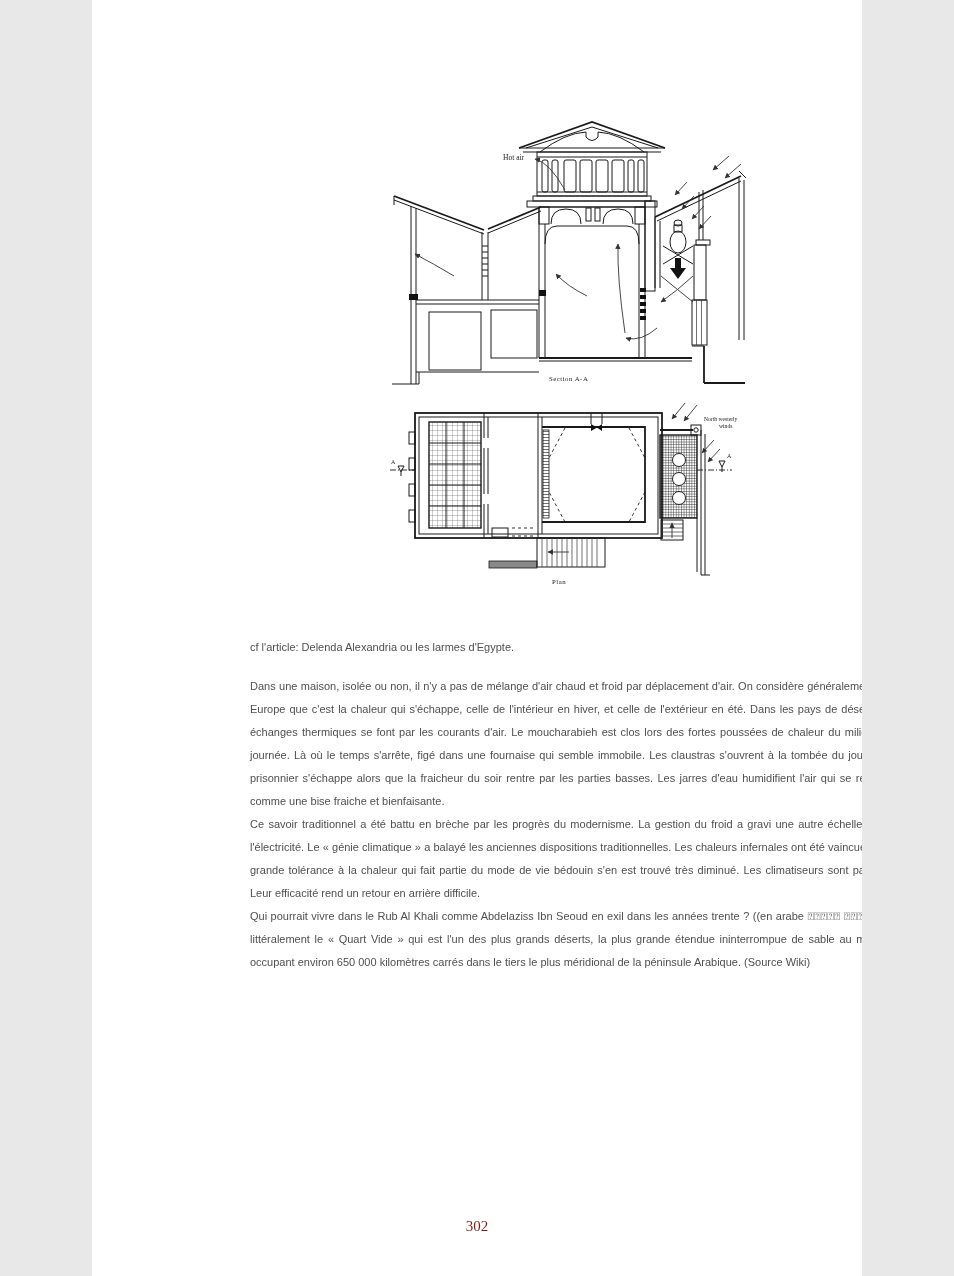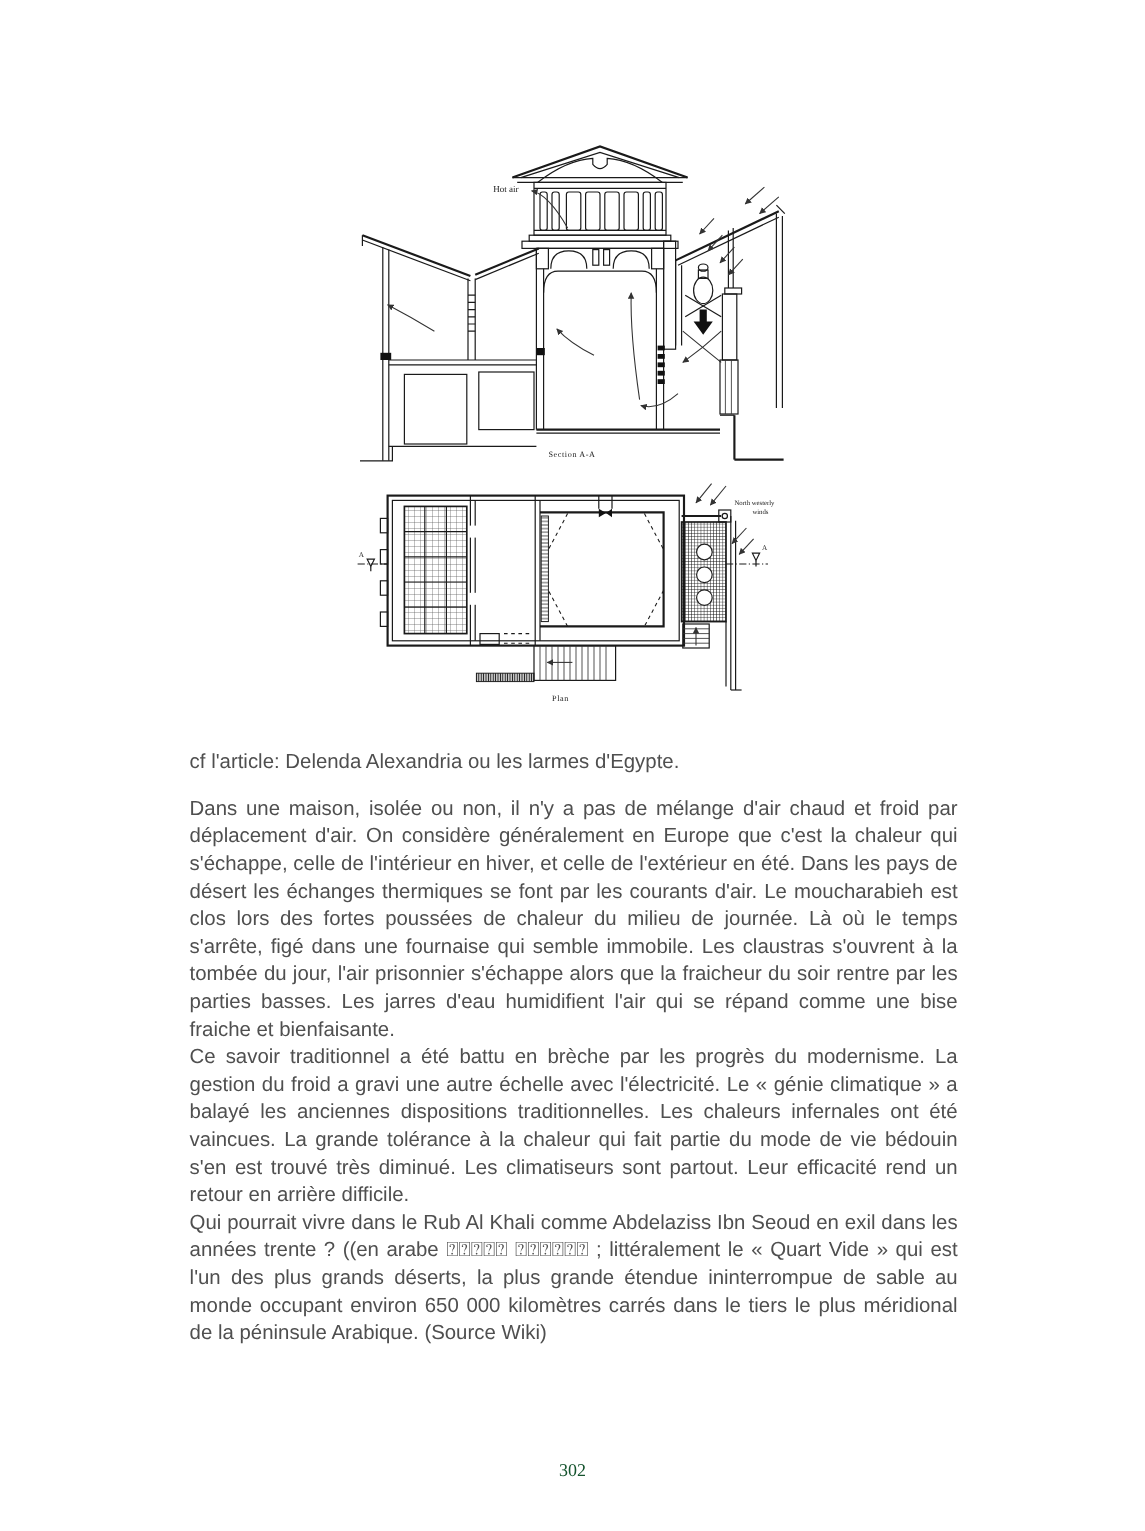--- a/index.html
+++ b/index.html
@@ -1,47 +1,47 @@
 <!DOCTYPE html>
 <html><head>
 <meta charset="utf-8">
 <style>
   html,body{margin:0;padding:0;background:#e8e8e8;}
   .page{
     position:relative;
-    width:954px;height:1276px;
+    width:770px;height:1276px;
     margin:0 auto;
     background:#ffffff;
     font-family:"Liberation Sans", sans-serif;
     color:#4f4f4f;
     overflow:hidden;
   }
   .fig{position:absolute;}
   #fig-section{left:297px;top:118px;width:365px;height:272px;}
   #fig-plan{left:290px;top:400px;width:378px;height:190px;}
   svg{display:block;}
   svg .ln{stroke:#1a1a1a;stroke-width:1;fill:none;}
   svg .ln2{stroke:#1a1a1a;stroke-width:1.8;fill:none;}
   svg .thin{stroke:#333;stroke-width:.7;fill:none;}
   svg .arrow{stroke:#333;stroke-width:.9;fill:none;}
   svg .dash{stroke:#1a1a1a;stroke-width:.9;fill:none;stroke-dasharray:3 3;}
   svg .dashdot{stroke:#1a1a1a;stroke-width:.9;fill:none;stroke-dasharray:6 2 1 2;}
   svg .blk{fill:#111;stroke:none;}
   svg text{font-family:"Liberation Serif", serif;fill:#222;}
   .textcol{
-    position:absolute;left:158px;top:623px;width:640px;
-    font-size:17px;line-height:23px;
+    position:absolute;left:158px;top:636px;width:640px;
+    font-size:11px;line-height:23px;
   }
   .textcol p{margin:0;text-align:justify;}
   .textcol p.intro{text-align:left;margin-bottom:16px;}
   .pagenum{
     position:absolute;left:0;top:1218px;width:100%;
     text-align:center;
     font-family:"Liberation Serif", serif;
-    font-size:15px;color:#14532d;
+    font-size:15px;color:#7f1d1d;
   }
 </style>
 </head>
 <body>
 
 <div class="page">
 
   <div class="fig" id="fig-section">
     <svg viewBox="0 0 365 272" width="365" height="272">
       <defs>

